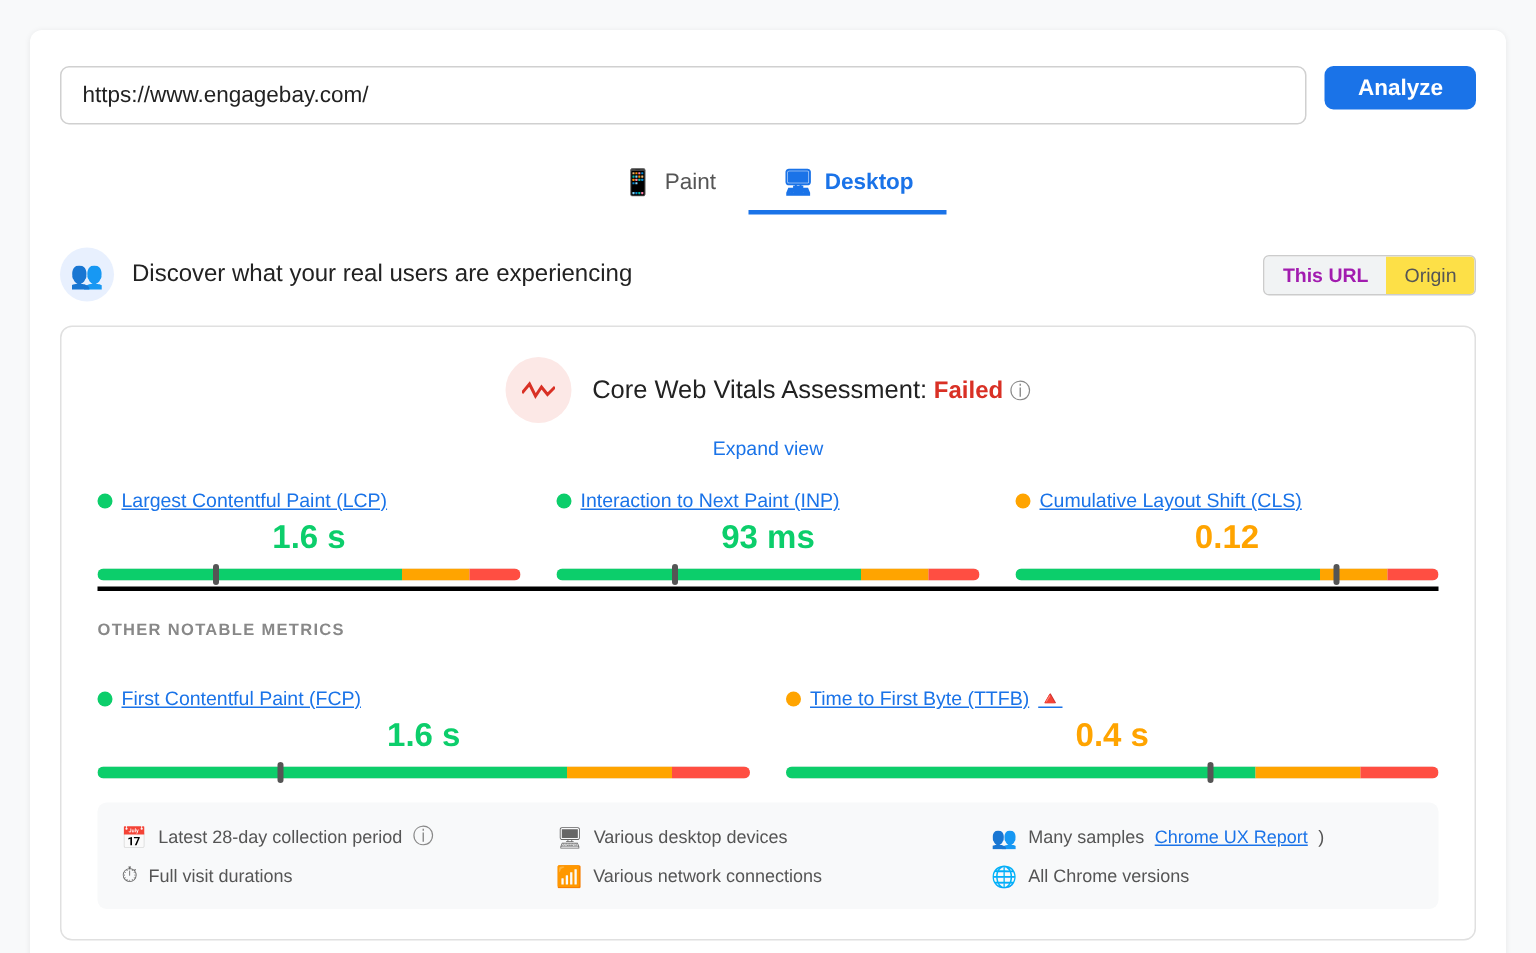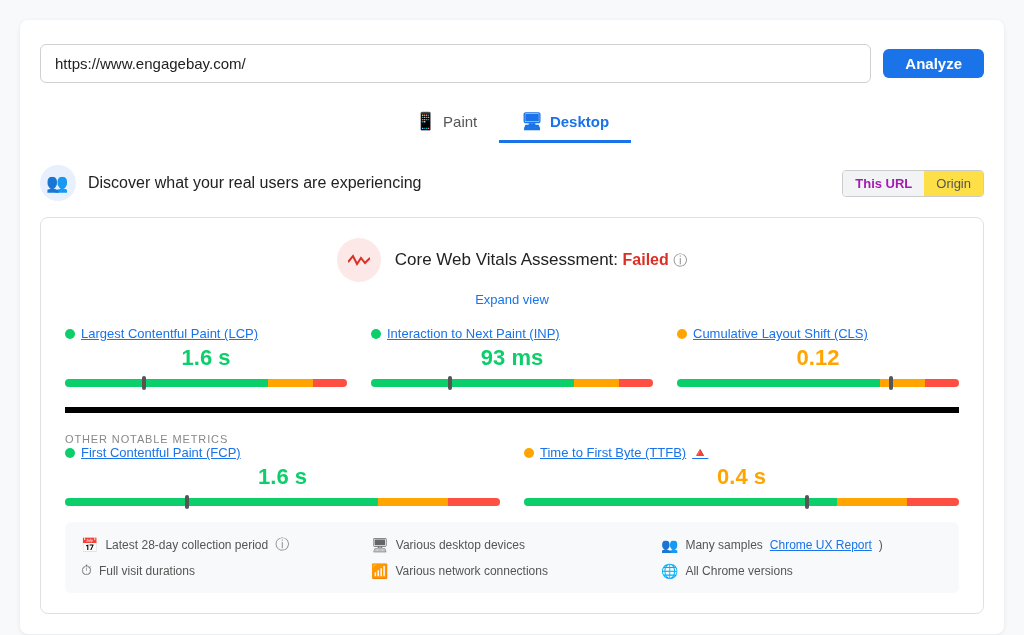--- a/index.html
+++ b/index.html
@@ -15,21 +15,21 @@
     .container {
       width: 984px;
       background: #fff;
       border-radius: 8px;
       padding: 24px 20px 20px 20px;
       box-shadow: 0 1px 4px rgba(0,0,0,0.08);
     }
     
     .url-row {
       display: flex;
-      align-items: center;
+      align-items: flex-start;
       gap: 12px;
       margin-bottom: 20px;
     }
     .url-input {
       flex: 1;
       padding: 10px 14px;
       border: 1.5px solid #d0d0d0;
       border-radius: 6px;
       font-size: 15px;
       color: #222;
@@ -164,22 +164,22 @@
       color: #1a73e8;
       cursor: pointer;
       text-decoration: none;
     }
     
     .metrics-grid {
       display: grid;
       grid-template-columns: 1fr 1fr 1fr;
       gap: 24px;
       margin-bottom: 20px;
-      padding-bottom: 20px;
-      border-bottom: 6px solid #000000;
+      padding-bottom: 4px;
+      border-bottom: 3px solid #000000;
     }
     .metric-item {}
     .metric-label {
       font-size: 13px;
       color: #1a73e8;
       text-decoration: underline;
       cursor: pointer;
       margin-bottom: 4px;
       display: flex;
       align-items: center;
@@ -227,23 +227,23 @@
       width: 4px;
       height: 14px;
       background: #555;
       border-radius: 2px;
       transform: translateX(-50%);
     }
     
     .notable-label {
       font-size: 11px;
       color: #888;
-      font-weight: 400;
+      font-weight: 700;
       letter-spacing: 0.08em;
-      margin-bottom: 0;
+      margin-bottom: 32px;
       text-transform: uppercase;
     }
     .notable-grid {
       display: grid;
       grid-template-columns: 1fr 1fr;
       gap: 24px;
       margin-bottom: 16px;
     }
     
     .footer-grid {

